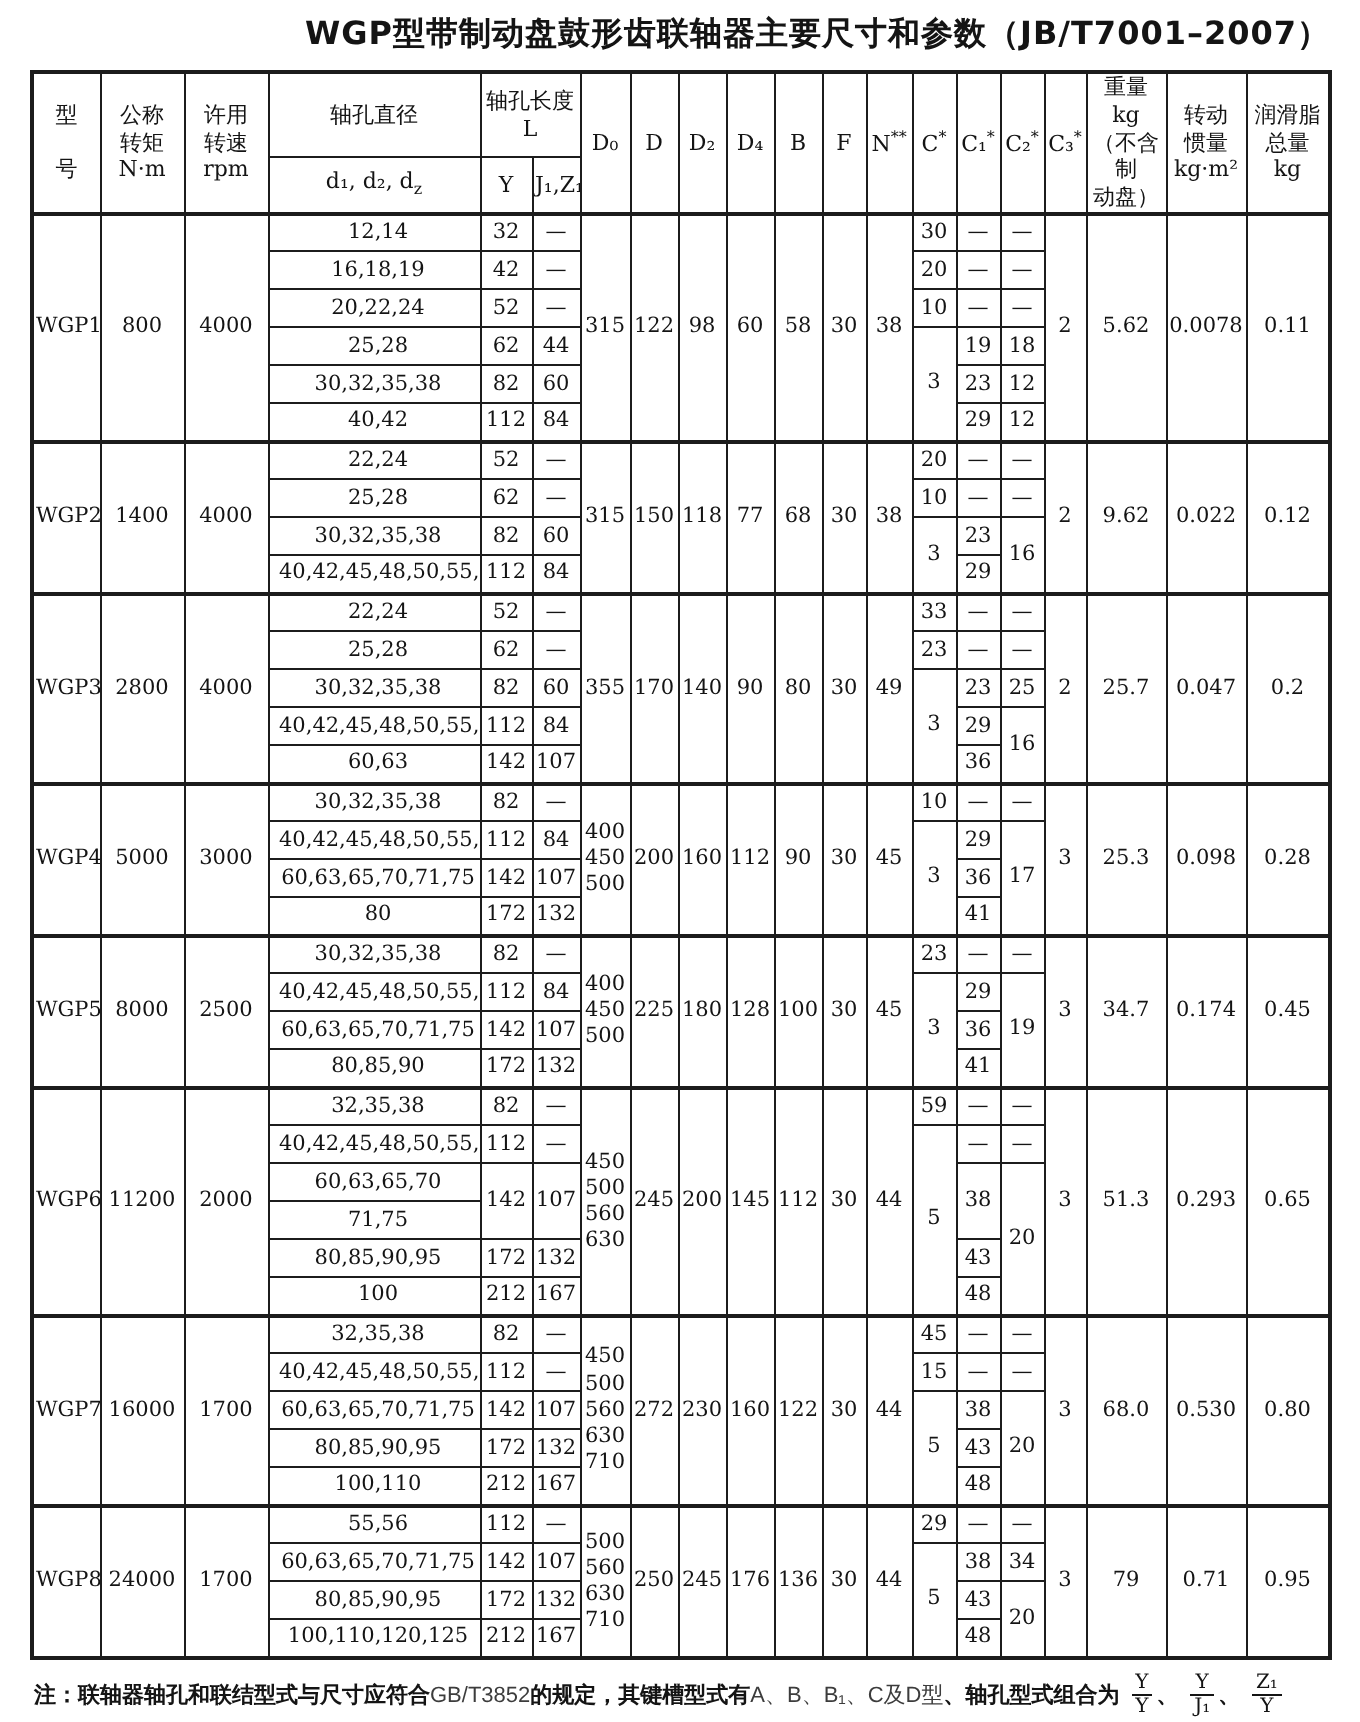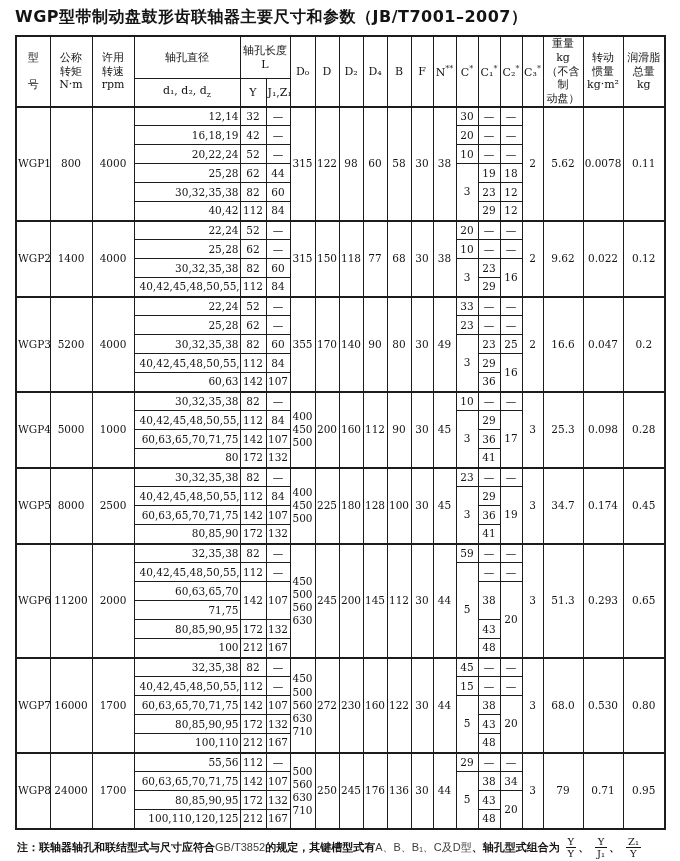--- a/index.html
+++ b/index.html
@@ -1,28 +1,28 @@
 <!DOCTYPE html>
 <html><head>
 <meta charset="utf-8">
 <style>
   html,body{margin:0;padding:0;background:#fff;}
   body{width:680px;color:#141414;font-family:"DejaVu Serif","Liberation Serif",serif;}
   .page{padding:5px 15px 0 15px;}
   .title{font-family:"DejaVu Sans","Liberation Sans",sans-serif;font-weight:bold;
-         font-size:16px;text-align:left;margin:2px 0 7px 0;letter-spacing:.5px;}
+         font-size:16px;text-align:right;margin:2px 0 7px 0;letter-spacing:.5px;}
   table{border-collapse:collapse;table-layout:fixed;width:649px;border:2px solid #1c1c1c;}
   td{border:1px solid #1c1c1c;text-align:center;vertical-align:middle;
      font-size:10.5px;line-height:1.25;padding:0 1px;overflow:hidden;}
   thead td{font-size:11px;}
   tr.h1{height:38px;} tr.h2{height:25px;}
   tbody tr{height:19px;}
   tr.grp td{border-top:2px solid #1c1c1c;}
   .hml,.ml{white-space:pre-line;}
-  .bo{text-align:right;padding-left:5px;margin-top:32px;}
+  .bo{text-align:center;padding-left:5px;margin-top:32px;}
   sup{font-size:8px;} sub{font-size:8px;}
   .note{font-family:"DejaVu Sans","Liberation Sans",sans-serif;font-weight:bold;
         font-size:11px;line-height:1.7;margin:6px 2px 0 2px;}
   .note .lt{font-family:Liberation Sans, sans-serif;font-weight:normal;color:#3c3c3c;}
   .frac{display:inline-block;text-align:center;vertical-align:middle;
         font-family:"DejaVu Serif","Liberation Serif",serif;font-weight:normal;
         font-size:10px;line-height:1.15;margin:0 2px;}
   .frac .fn{display:block;border-bottom:1px solid #141414;padding:0 2px;}
   .frac .fd{display:block;padding:0 2px;}
 </style>
@@ -200,37 +200,37 @@
       </tr>
       <tr>
         <td class="bo">40,42,45,48,50,55,56</td>
         <td>112</td>
         <td>84</td>
         <td>29</td>
       </tr>
 
       <tr class="grp">
         <td rowspan="5">WGP3</td>
-        <td rowspan="5">5200</td>
+        <td rowspan="5">2800</td>
         <td rowspan="5">4000</td>
         <td class="bo">22,24</td>
         <td>52</td>
         <td>—</td>
         <td rowspan="5" class="ml">355</td>
         <td rowspan="5">170</td>
         <td rowspan="5">140</td>
         <td rowspan="5">90</td>
         <td rowspan="5">80</td>
         <td rowspan="5">30</td>
         <td rowspan="5">49</td>
         <td>33</td>
         <td>—</td>
         <td>—</td>
         <td rowspan="5">2</td>
-        <td rowspan="5">16.6</td>
+        <td rowspan="5">25.7</td>
         <td rowspan="5">0.047</td>
         <td rowspan="5">0.2</td>
       </tr>
       <tr>
         <td class="bo">25,28</td>
         <td>62</td>
         <td>—</td>
         <td>23</td>
         <td>—</td>
         <td>—</td>
@@ -253,21 +253,21 @@
       <tr>
         <td class="bo">60,63</td>
         <td>142</td>
         <td>107</td>
         <td>36</td>
       </tr>
 
       <tr class="grp">
         <td rowspan="4">WGP4</td>
         <td rowspan="4">5000</td>
-        <td rowspan="4">1000</td>
+        <td rowspan="4">3000</td>
         <td class="bo">30,32,35,38</td>
         <td>82</td>
         <td>—</td>
         <td rowspan="4" class="ml">400
 450
 500</td>
         <td rowspan="4">200</td>
         <td rowspan="4">160</td>
         <td rowspan="4">112</td>
         <td rowspan="4">90</td>

